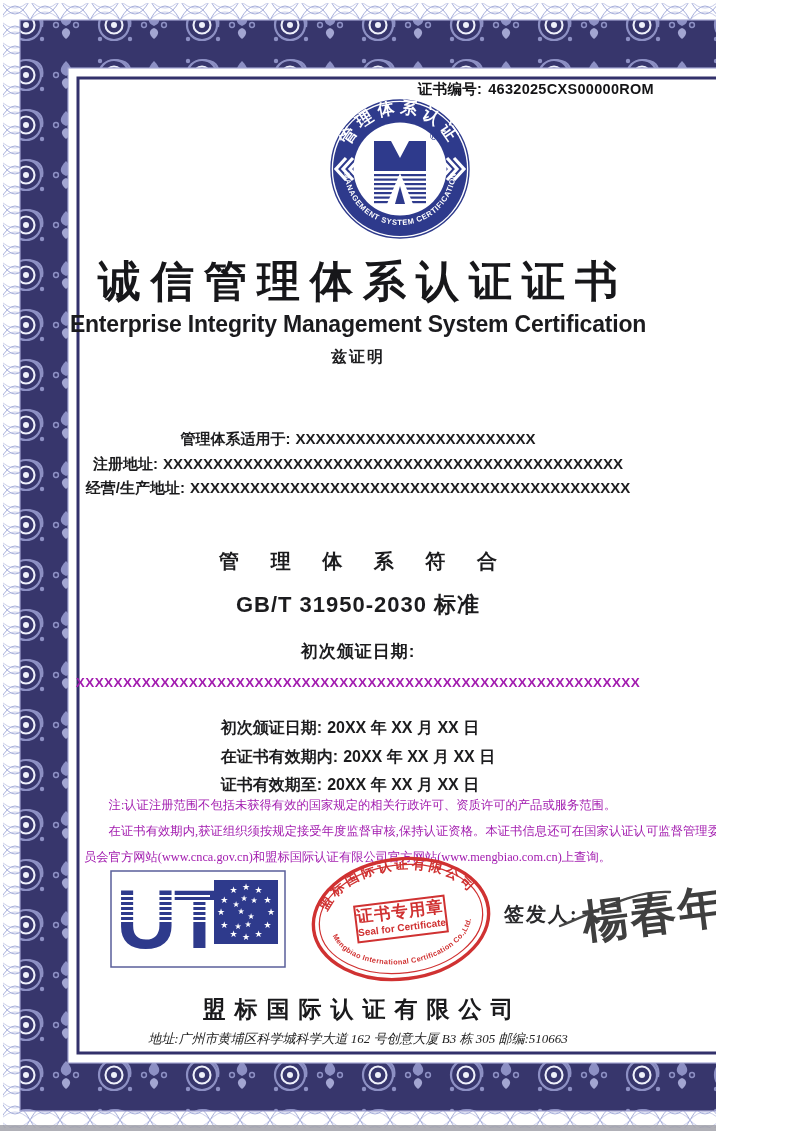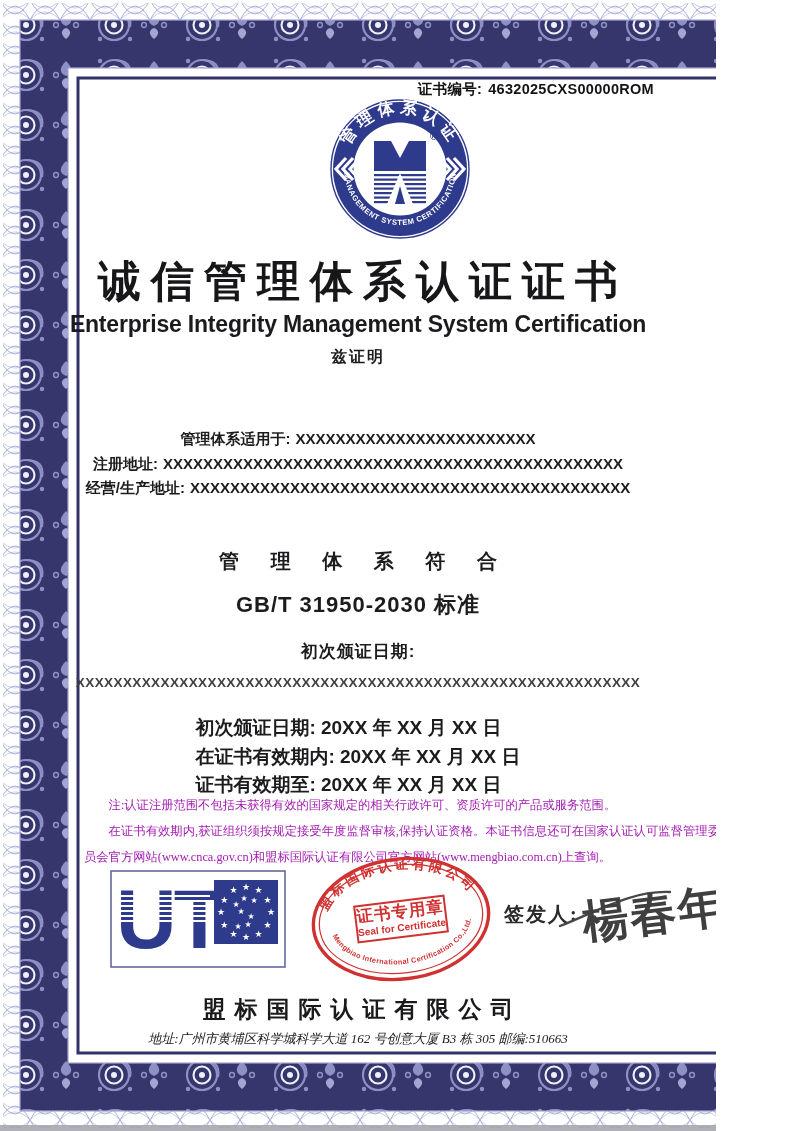--- a/index.html
+++ b/index.html
@@ -20,23 +20,23 @@
   .attest{top:347px;font-size:16px;font-weight:600;letter-spacing:2px;}
 
   .company-name{top:391px;font-size:21px;font-weight:800;letter-spacing:1.5px;}
   .info-block{top:427px;}
   .info-line{text-align:center;white-space:nowrap;font-size:15px;font-weight:700;line-height:24.5px;}
   .info-line .v{margin-left:5px;font-weight:600;}
 
   .conform{top:548px;font-size:20px;font-weight:800;letter-spacing:13px;margin-right:-13px;}
   .standard{top:590px;font-size:22px;font-weight:800;letter-spacing:1px;}
   .scope-label{top:640px;font-size:17px;font-weight:800;letter-spacing:1px;}
-  .scope-value{top:675px;font-size:13.5px;font-weight:600;letter-spacing:.4px;color:#404040;}
-
-  .dates{top:714px;left:50%;transform:translateX(-50%);font-size:19px;font-weight:700;line-height:28.5px;white-space:nowrap;}
+  .scope-value{top:675px;font-size:13.5px;font-weight:600;letter-spacing:.4px;color:#a21caf;}
+
+  .dates{top:714px;left:50%;transform:translateX(-50%);font-size:16px;font-weight:700;line-height:28.5px;white-space:nowrap;}
   .dates .v{margin-left:5px;}
 
   .notes{top:792px;left:84px;width:636px;font-family:"Liberation Serif","DejaVu Serif",serif;
          font-size:12.3px;line-height:2.12;color:#a21caf;text-align:justify;}
   .notes p{margin:0;text-indent:2em;}
 
   .ut-logo{top:870px;left:110px;width:176px;height:98px;}
   .seal{top:853px;left:305px;width:192px;height:132px;transform:rotate(-7deg);}
   .sign-label{top:901px;left:504px;font-size:20px;font-weight:700;letter-spacing:2px;
               font-family:"Liberation Serif","DejaVu Serif",serif;color:#2a2a2c;}

